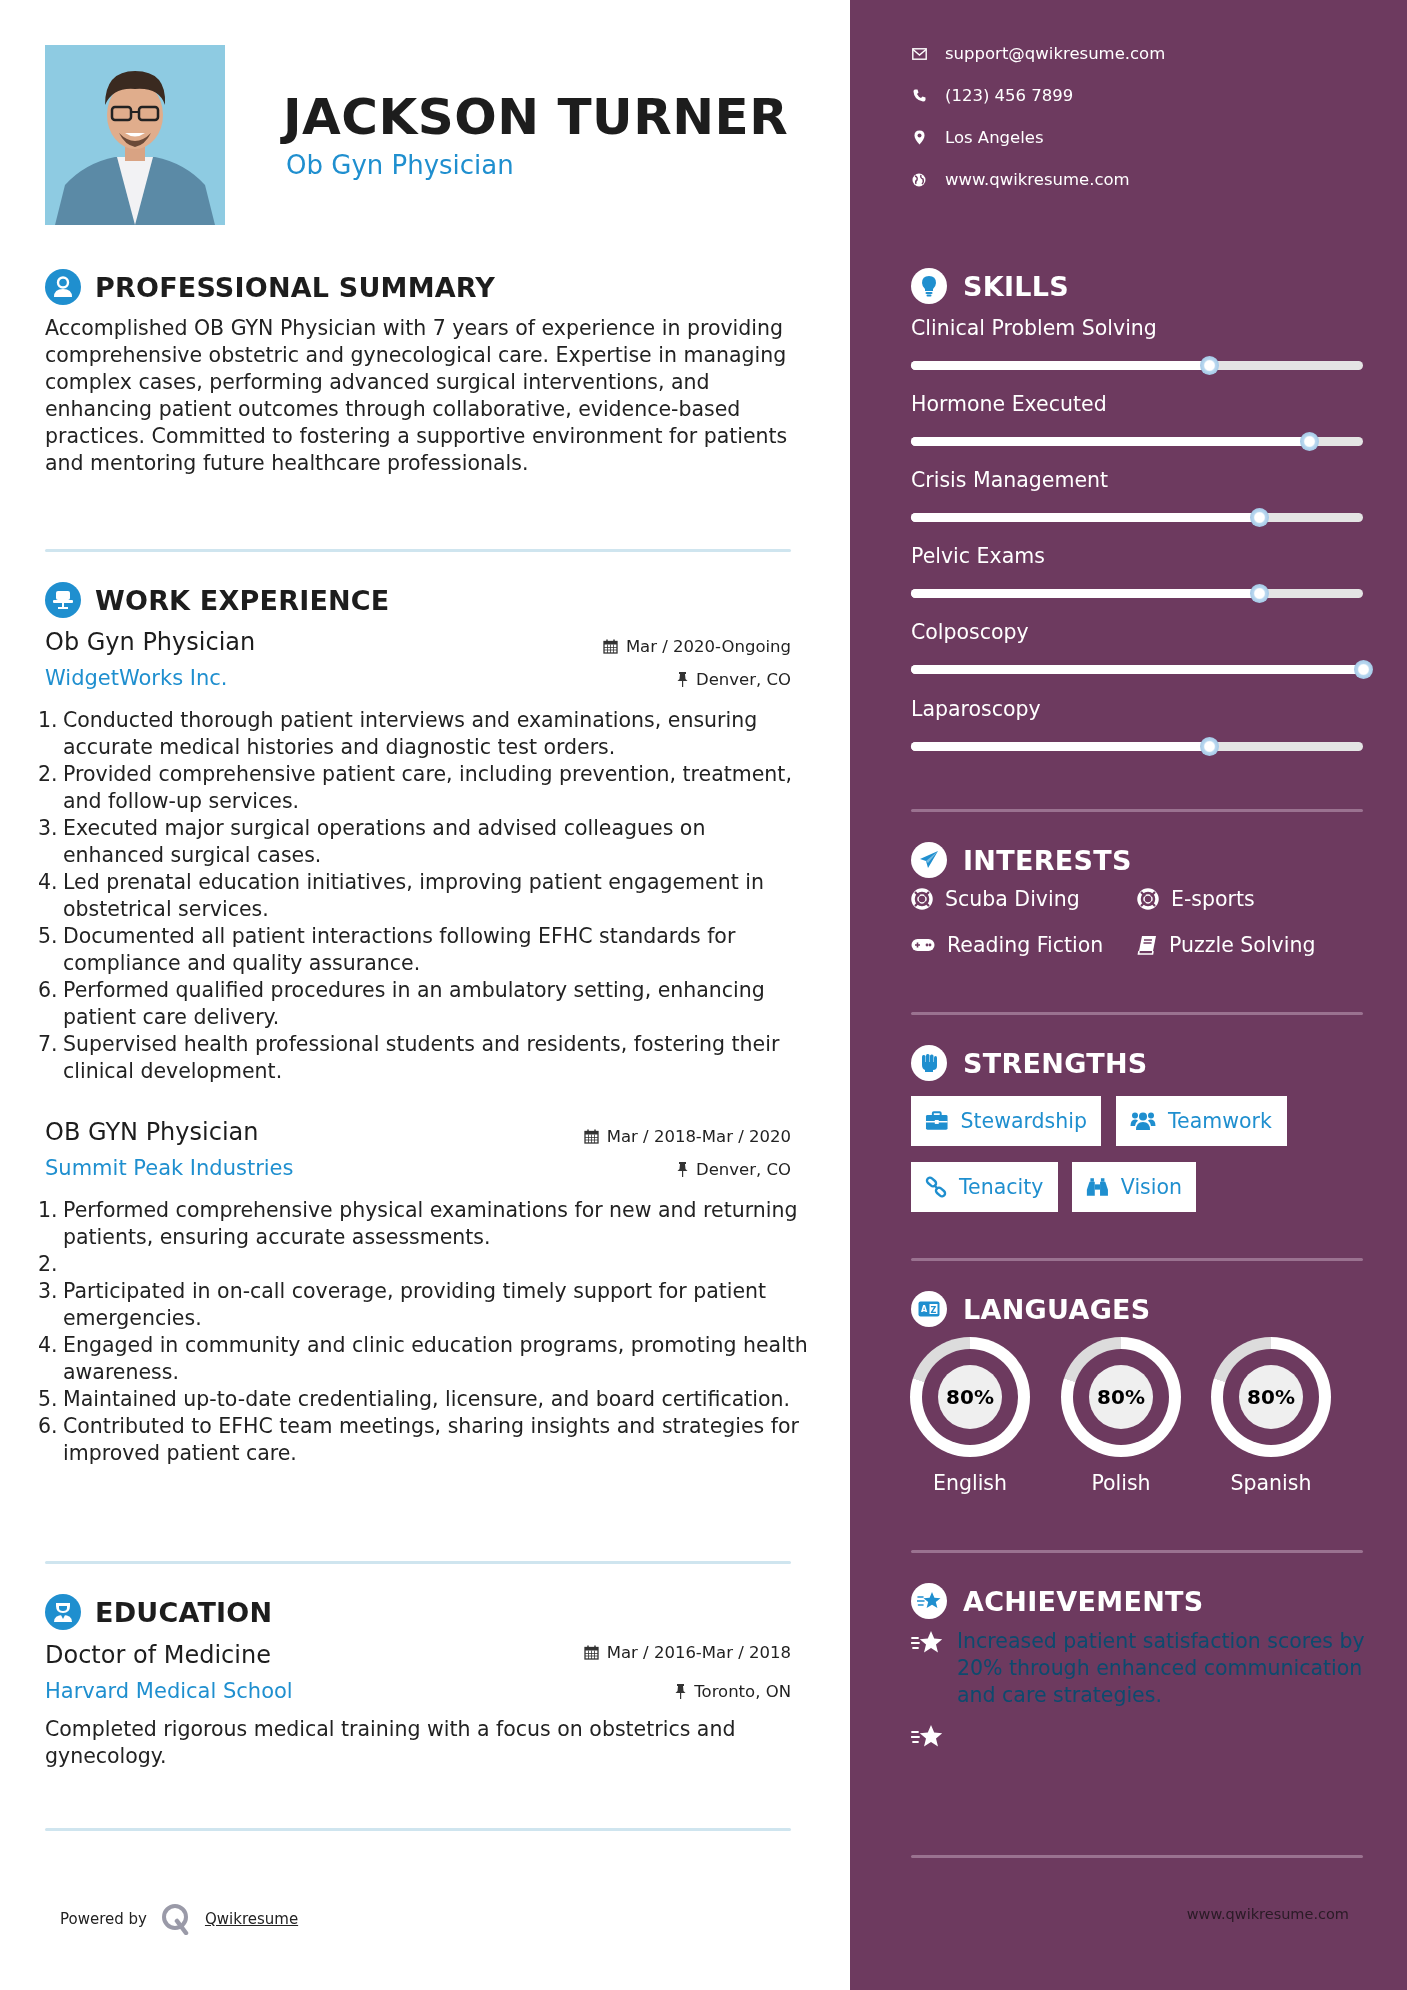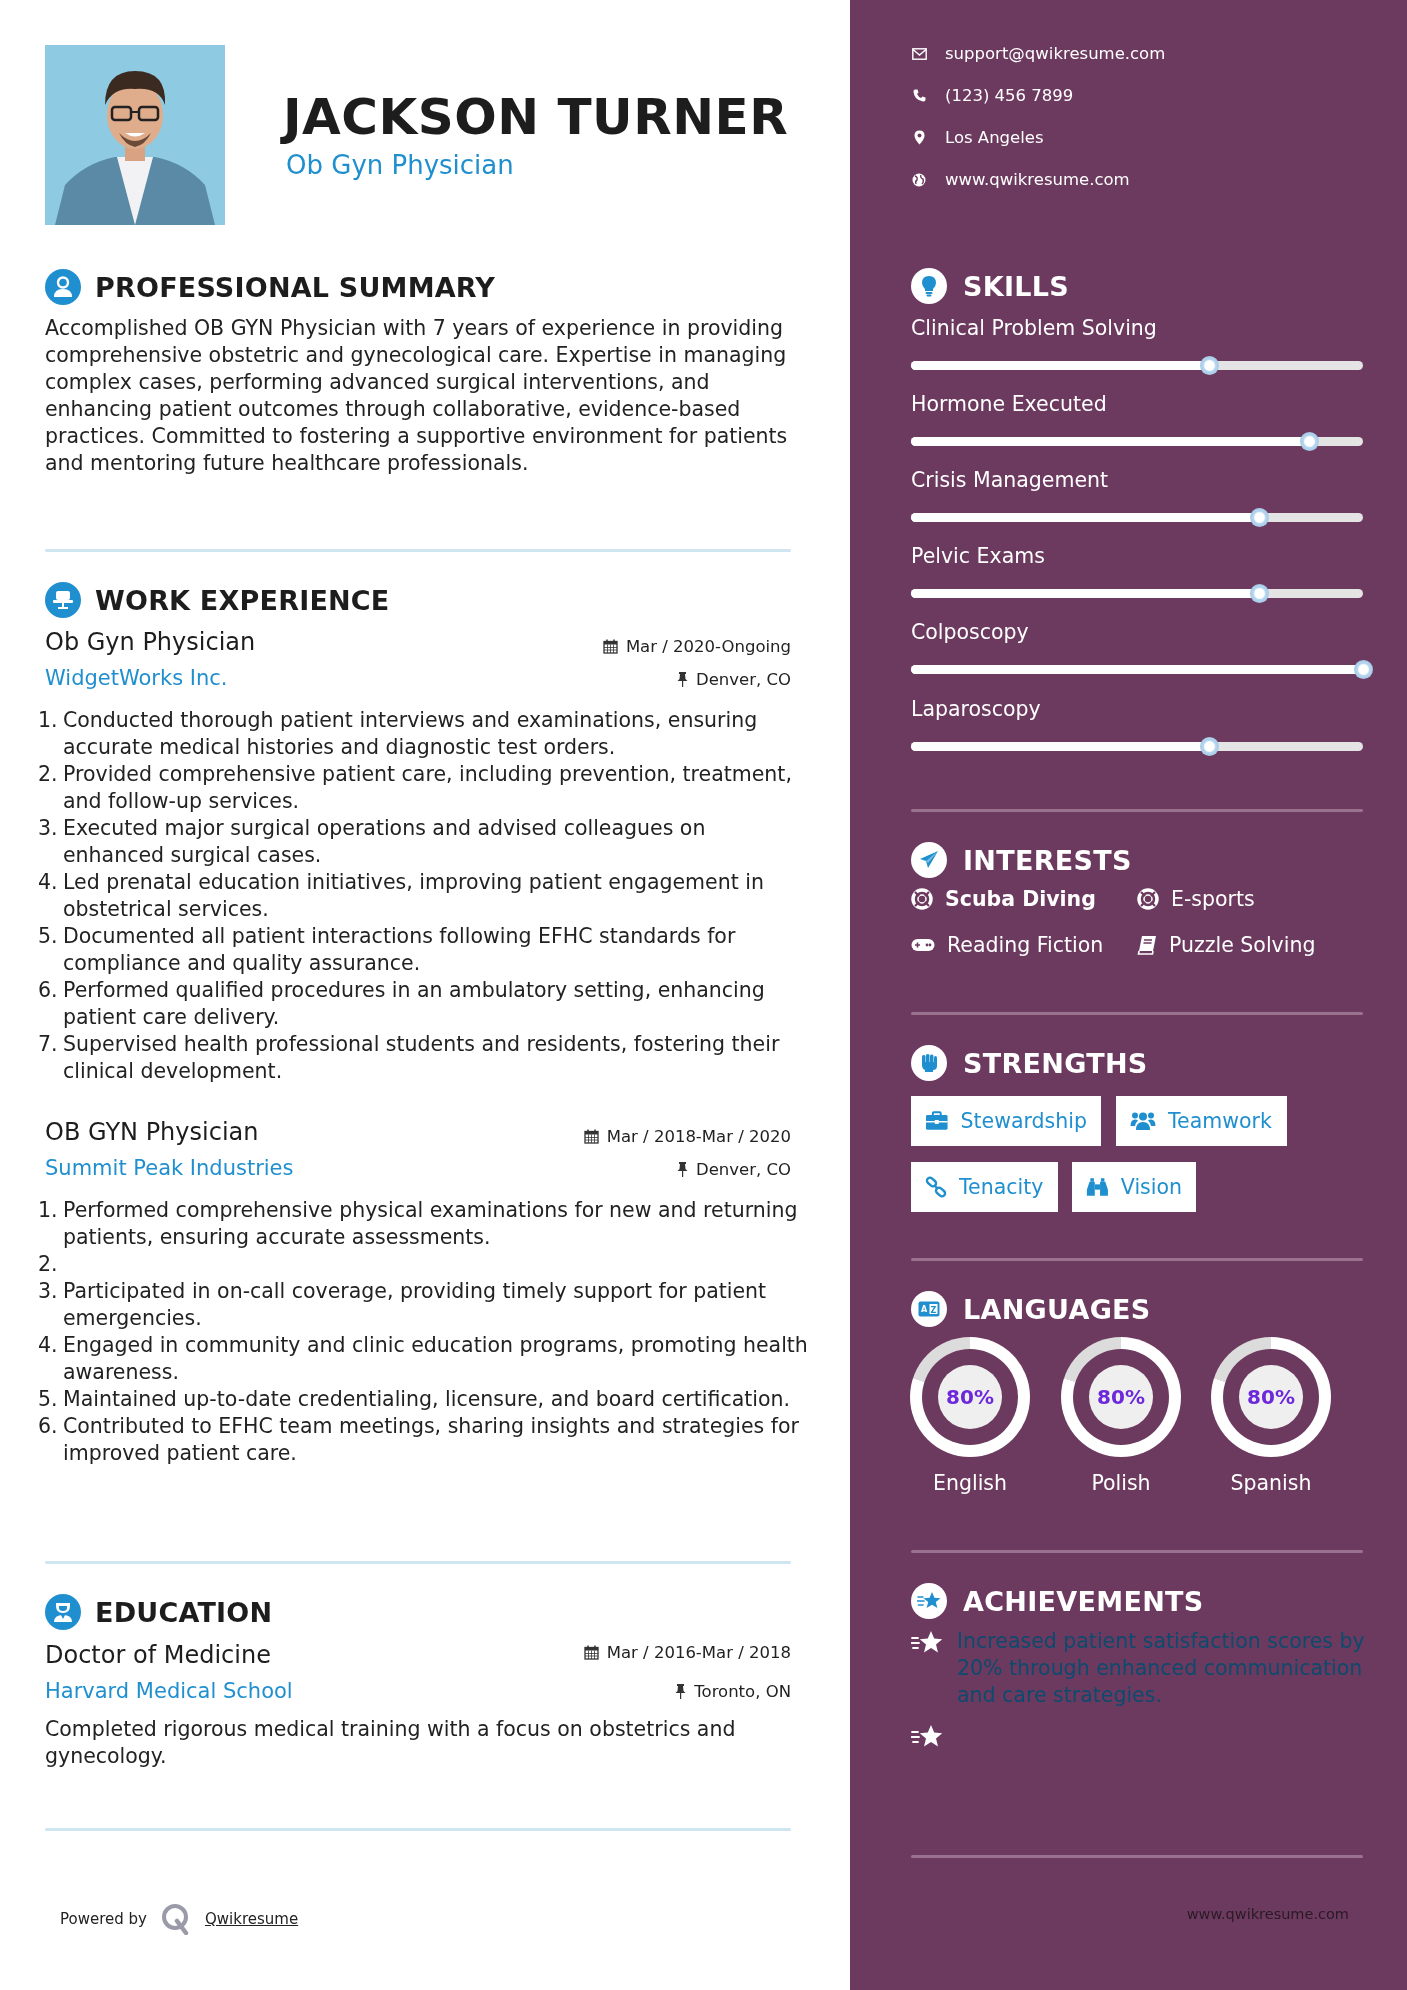--- a/index.html
+++ b/index.html
@@ -44,21 +44,21 @@
   .fill { position: absolute; left: 0; top: 0; height: 9px; border-radius: 5px; background: #fff; }
   .thumb { position: absolute; top: -5px; width: 19px; height: 19px; border-radius: 50%; background: radial-gradient(circle, #ffffff 0 35%, #b9d8f0 45%, #8db7db 100%); margin-left: -9px; }
 
   .interest { position: absolute; display: flex; align-items: center; gap: 12px; font-size: 20.5px; color: #fff; white-space: nowrap; }
 
   .tag { position: absolute; height: 50px; background: #fff; display: flex; align-items: center; gap: 12px; padding: 0 14px; color: #1f8fcf; font-size: 20.5px; white-space: nowrap; }
 
   .lang { position: absolute; width: 120px; text-align: center; }
   .ring { width: 120px; height: 120px; border-radius: 50%; position: relative; }
   .ring-inner { position: absolute; left: 12px; top: 12px; width: 96px; height: 96px; border-radius: 50%; background: #6d3a5f; }
-  .ring-core { position: absolute; left: 28px; top: 28px; width: 64px; height: 64px; border-radius: 50%; background: #efefef; display: flex; align-items: center; justify-content: center; font-weight: bold; font-size: 20px; color: #6d28d9; text-align: center; }
+  .ring-core { position: absolute; left: 28px; top: 28px; width: 64px; height: 64px; border-radius: 50%; background: #efefef; display: flex; align-items: center; justify-content: center; font-weight: bold; font-size: 20px; color: #000000; text-align: center; }
   .lang-label { margin-top: 14px; font-size: 20.5px; color: #fff; }
 
   .ach { position: absolute; left: 911px; width: 460px; display: flex; gap: 12px; font-size: 20.5px; line-height: 27px; color: #0c4a6e; }
   .ach .ic { flex: 0 0 34px; padding-top: 2px; }
 
   .r-footer { position: absolute; right: 58px; top: 1906px; font-size: 14.5px; color: #2a1a26; }
 </style>
 </head>
 <body>
 
@@ -338,21 +338,21 @@
 
 <div class="r-head" style="top:842px;">
   <span class="r-icon">
       <svg width="20" height="20" viewBox="0 0 20 20">
         <path d="M19 1 L1 9 L7 11 L9 18 L12 13 L19 1 Z" fill="#1f8fcf"></path>
         <path d="M7 11 L19 1 L9 13 Z" fill="#fff" opacity="0.4"></path>
       </svg>
     </span>
   <span class="r-title">INTERESTS</span>
 </div>
-<div class="interest" style="left:911px; top:887px;font-weight:bold;">
+<div class="interest" style="left:911px; top:887px;">
   <svg width="22" height="22" viewBox="0 0 22 22">
       <circle cx="11" cy="11" r="9" fill="none" stroke="#fff" stroke-width="3.5"></circle>
       <circle cx="11" cy="11" r="4" fill="none" stroke="#fff" stroke-width="1.5"></circle>
       <path d="M4 4 L8 8 M18 4 L14 8 M4 18 L8 14 M18 18 L14 14" stroke="#6d3a5f" stroke-width="2.2"></path>
     </svg>
   <span>Scuba Diving</span>
 </div>
 <div class="interest" style="left:1137px; top:887px;">
   <svg width="22" height="22" viewBox="0 0 22 22">
       <circle cx="11" cy="11" r="9" fill="none" stroke="#fff" stroke-width="3.5"></circle>

